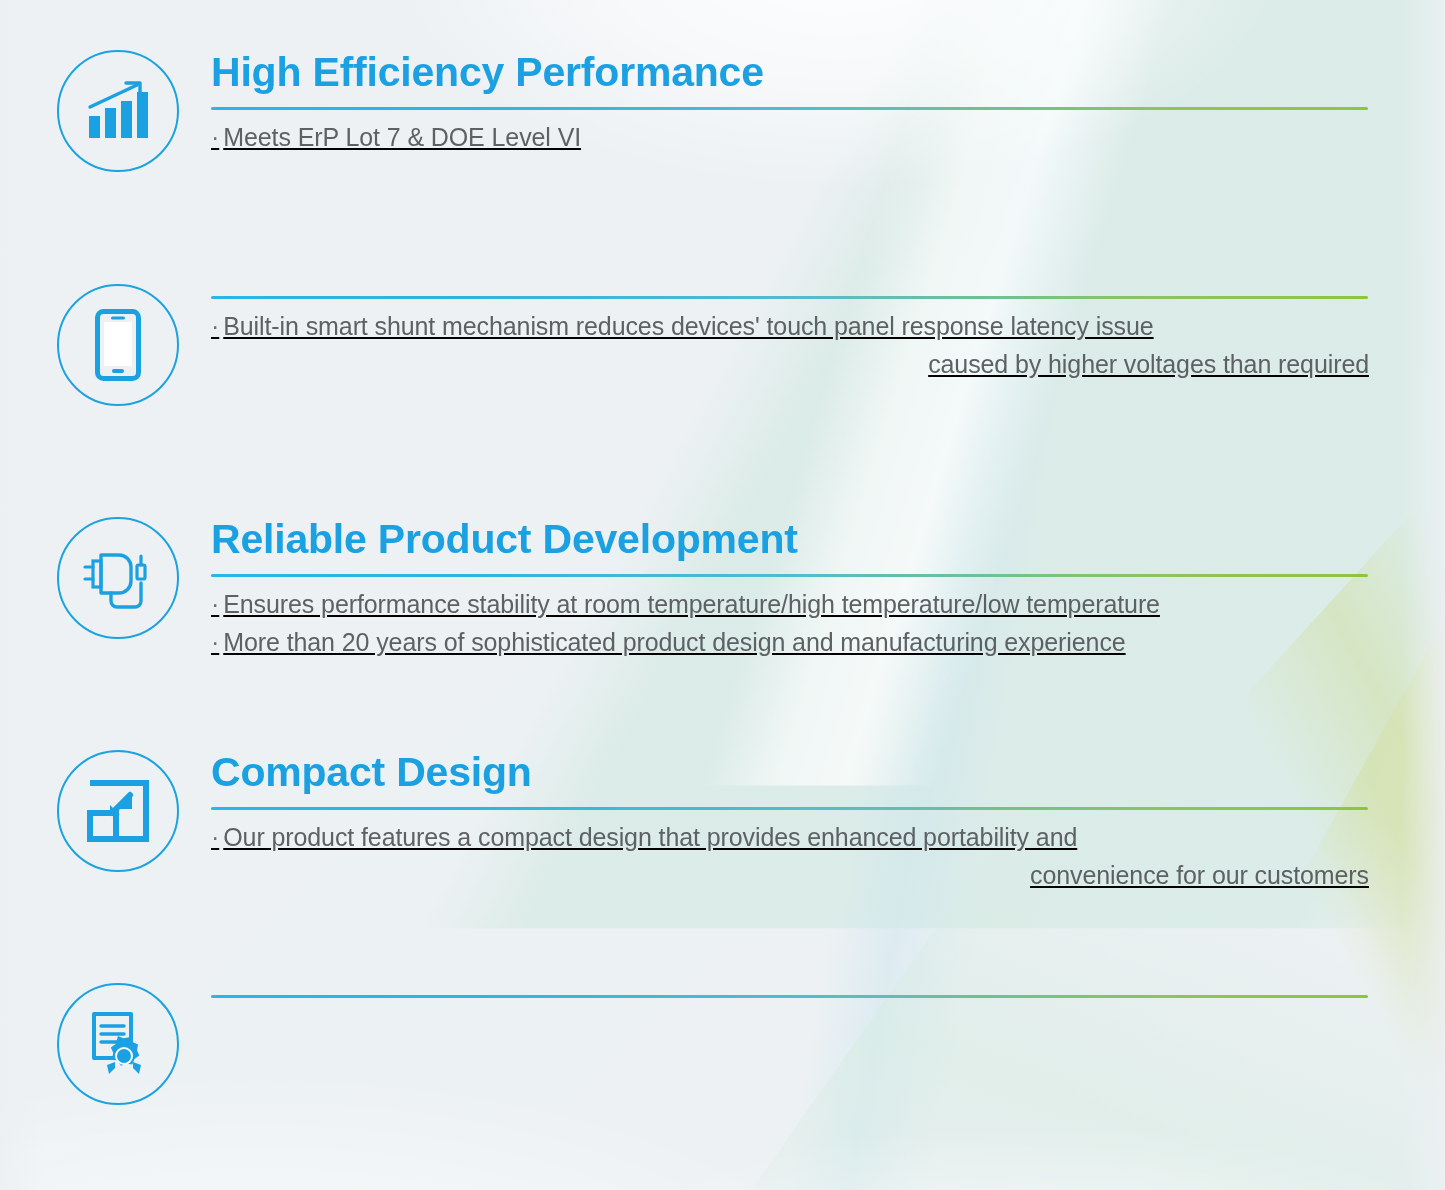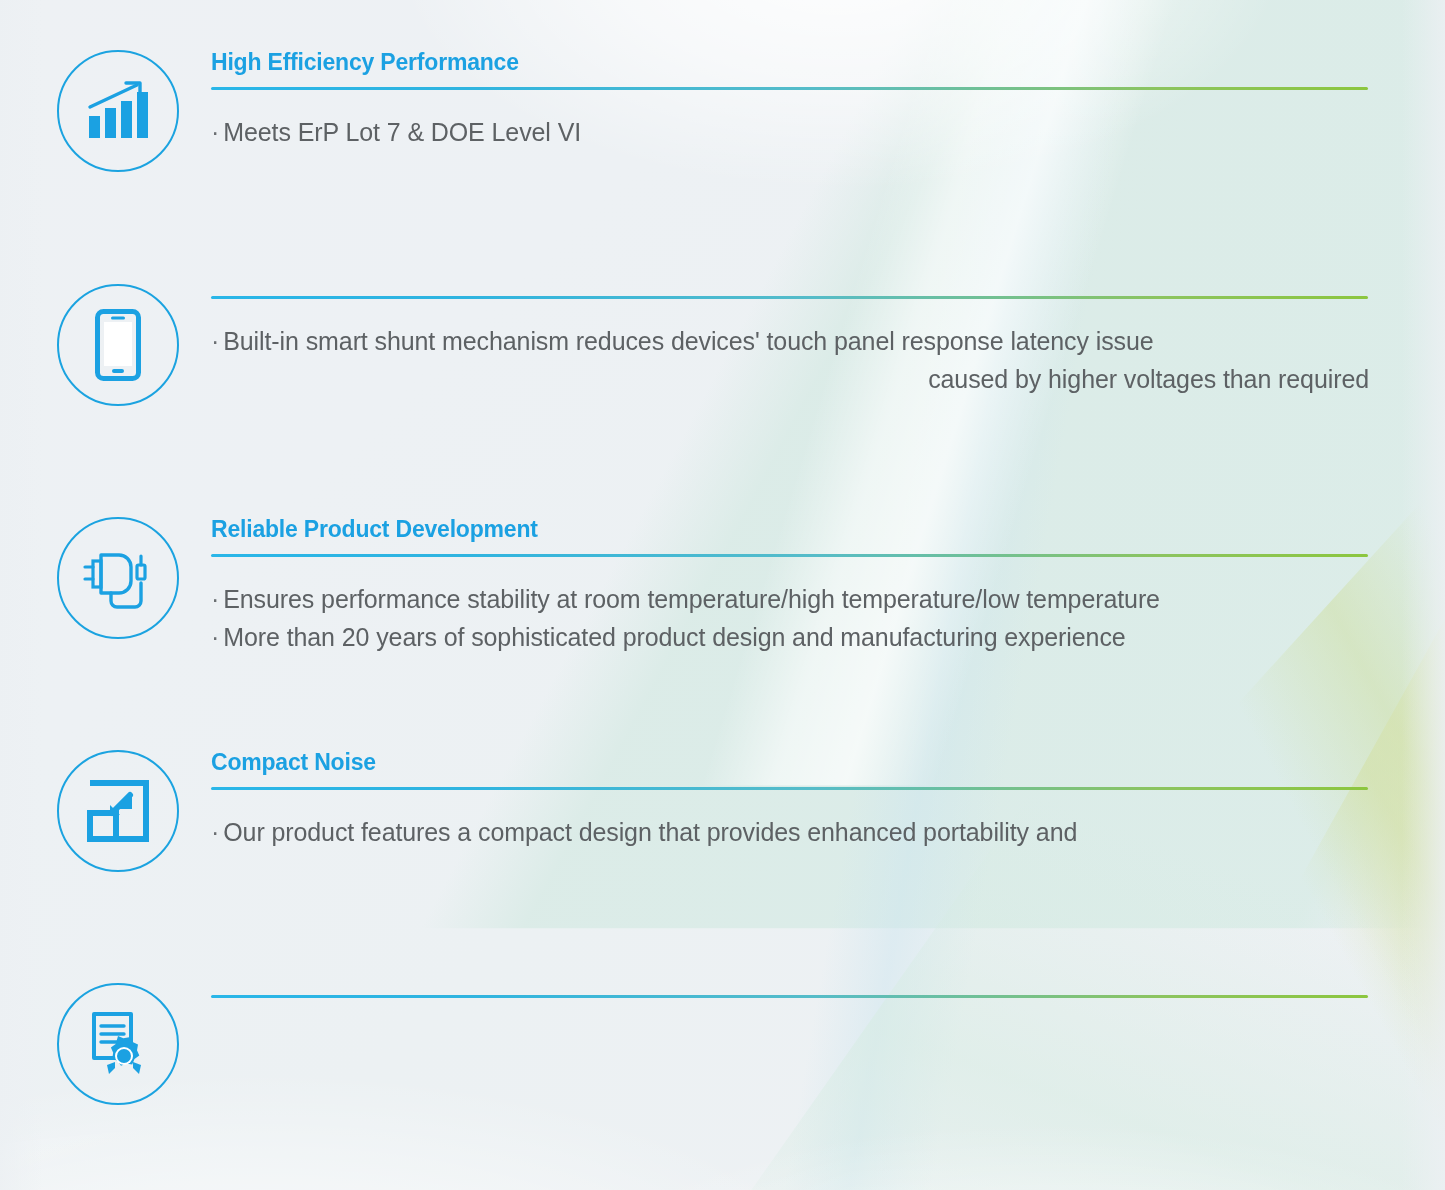--- a/index.html
+++ b/index.html
@@ -120,36 +120,37 @@
   }
   .icon-circle svg { display: block; }
 
   .feature-body {
     position: absolute;
     left: 211px;
     top: 0;
     width: 1158px;
   }
   .feature-title {
-    font-size: 23px;
+    font-size: 41px;
     font-weight: bold;
     color: #1ba1e2;
     letter-spacing: -0.2px;
     line-height: 1.1;
     white-space: nowrap;
   }
   .feature-rule {
     height: 3px;
     width: 1157px;
     margin-top: 12px;
     background: linear-gradient(90deg, #29b6e8 0%, #2fb4e0 22%, #55bcc9 52%, #8cc45f 82%, #8cc63f 100%);
     border-radius: 2px;
   }
   .feature-lines {
-    margin-top: 24px;
+    margin-top: 9px;
+    text-decoration: underline;
   }
   .feature-line {
     font-size: 25px;
     color: #5d6164;
     line-height: 1.5;
     letter-spacing: -0.1px;
     white-space: nowrap;
   }
   .feature-line .bullet {
     color: #6b6f72;
@@ -259,25 +260,26 @@
           <svg width="64" height="64" viewBox="0 0 64 64">
             <path d="M4 4 h56 v56 h-56 v-26" fill="none" stroke="#1ba1e2" stroke-width="6" stroke-linejoin="miter"></path>
             <rect x="4" y="34" width="26" height="26" fill="none" stroke="#1ba1e2" stroke-width="6"></rect>
             <path d="M44 16 L26 34" stroke="#1ba1e2" stroke-width="6" stroke-linecap="round"></path>
             <path d="M46 14 L46 30 L30 30 Z" fill="#1ba1e2"></path>
             <path d="M24 36 l0 -10 l10 10 z" fill="#1ba1e2"></path>
           </svg>
         </div>
       </div>
       <div class="feature-body">
-        <div class="feature-title">Compact Noise</div>
+        <div class="feature-title">Compact Design</div>
         <div class="feature-rule"></div>
         <div class="feature-lines">
           <div class="feature-line">
             <span class="bullet">·</span><span>Our product features a compact design that provides enhanced portability and</span>
+            <span class="cont">convenience for our customers</span>
           </div>
         </div>
       </div>
     </div>
 
     <div class="feature" style="top:983px;">
       <div class="feature-icon-wrap">
         <div class="icon-circle">
           <svg width="66" height="68" viewBox="0 0 66 68">
             <path d="M9 4 h37 v44 h-37 z" fill="none" stroke="#1ba1e2" stroke-width="4" stroke-linejoin="round"></path>

